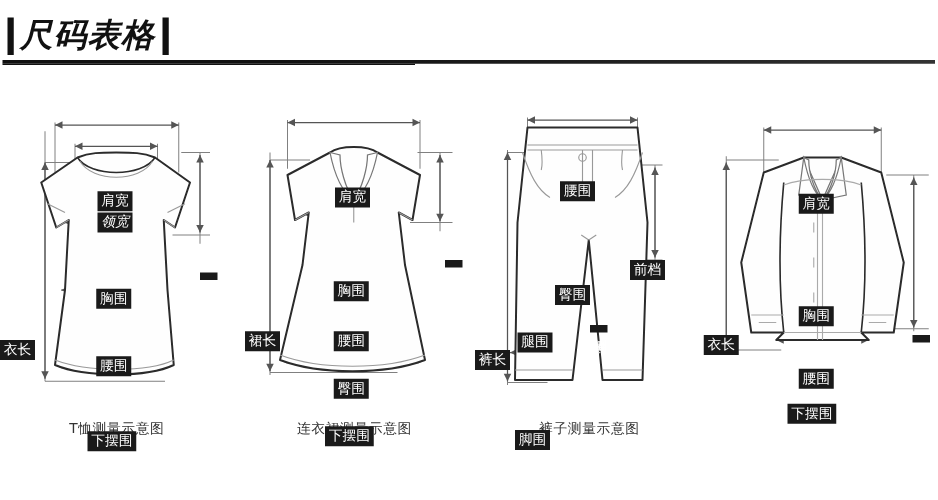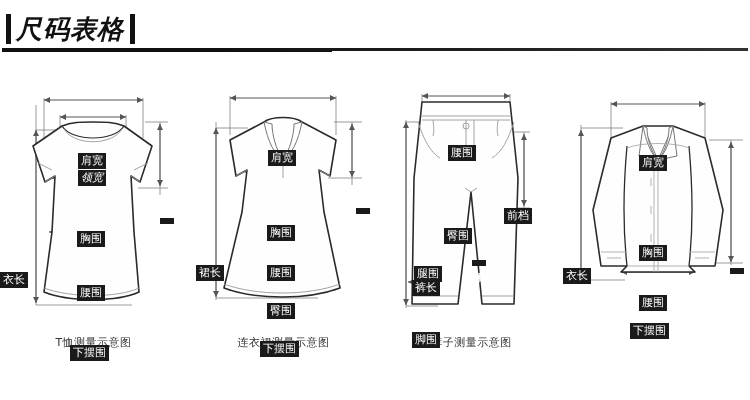--- a/index.html
+++ b/index.html
@@ -321,23 +321,23 @@
 
         <line x1="34" y1="236" x2="80" y2="236"></line>
         <line x1="104" y1="236" x2="136" y2="236"></line>
       </g>
     </svg>
 
     <span class="lab" style="left:70px;  top:85px;">腰围</span>
     <span class="lab" style="left:126px; top:148px;">前档</span>
     <span class="lab" style="left:66px;  top:168px;">臀围</span>
     <span class="lab" style="left:36px;  top:206px;text-align:center;">腿围</span>
-    <span class="lab" style="left:2px;   top:220px;margin-left:32px;">裤长</span>
+    <span class="lab" style="left:2px;   top:220px;">裤长</span>
     <span class="lab vert" style="left:94px;  top:200px;">内侧长</span>
-    <span class="lab" style="left:34px;  top:272px;">脚围</span>
+    <span class="lab" style="left:34px;  top:284px;">脚围</span>
 
     <div class="caption">裤子测量示意图</div>
   </div>
 
   <div class="panel" style="left:563px;">
     <svg width="187" height="300" viewBox="0 0 187 300">
       <g fill="none" stroke="#808080" stroke-width="0.8">
         <line x1="18" y1="65" x2="18" y2="222"></line>
         <line x1="18" y1="68" x2="60" y2="68"></line>
         <line x1="18" y1="220" x2="62" y2="220"></line>

